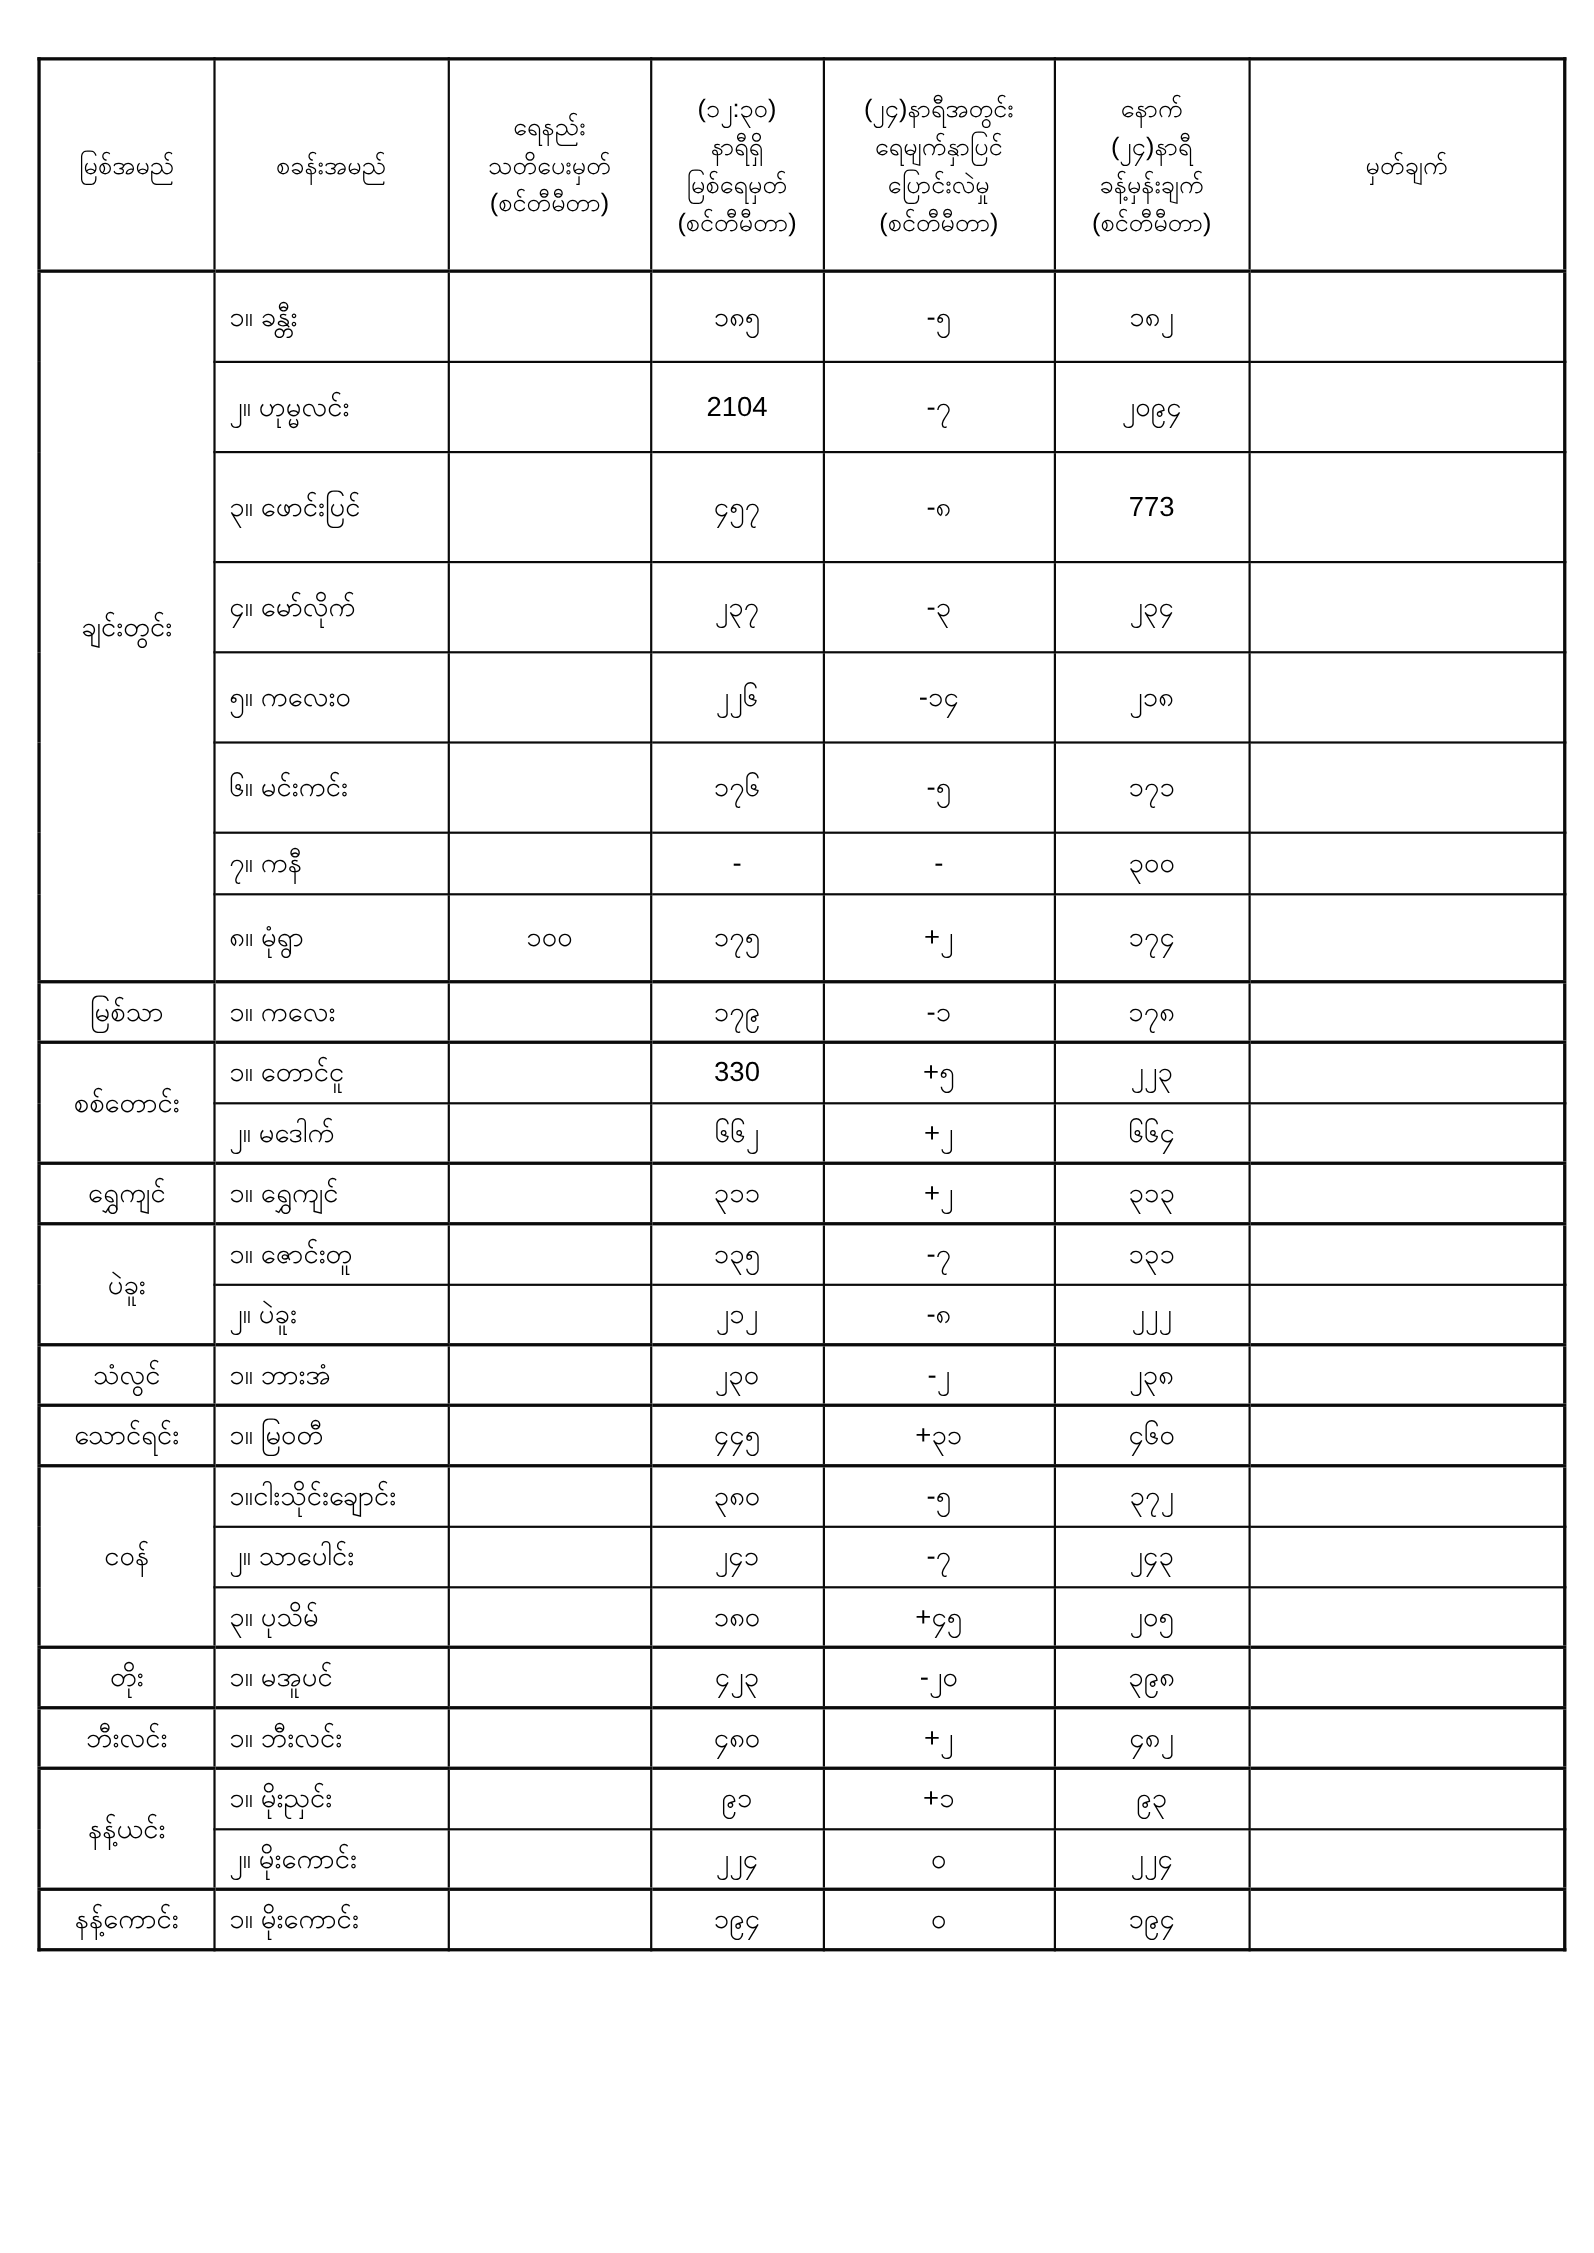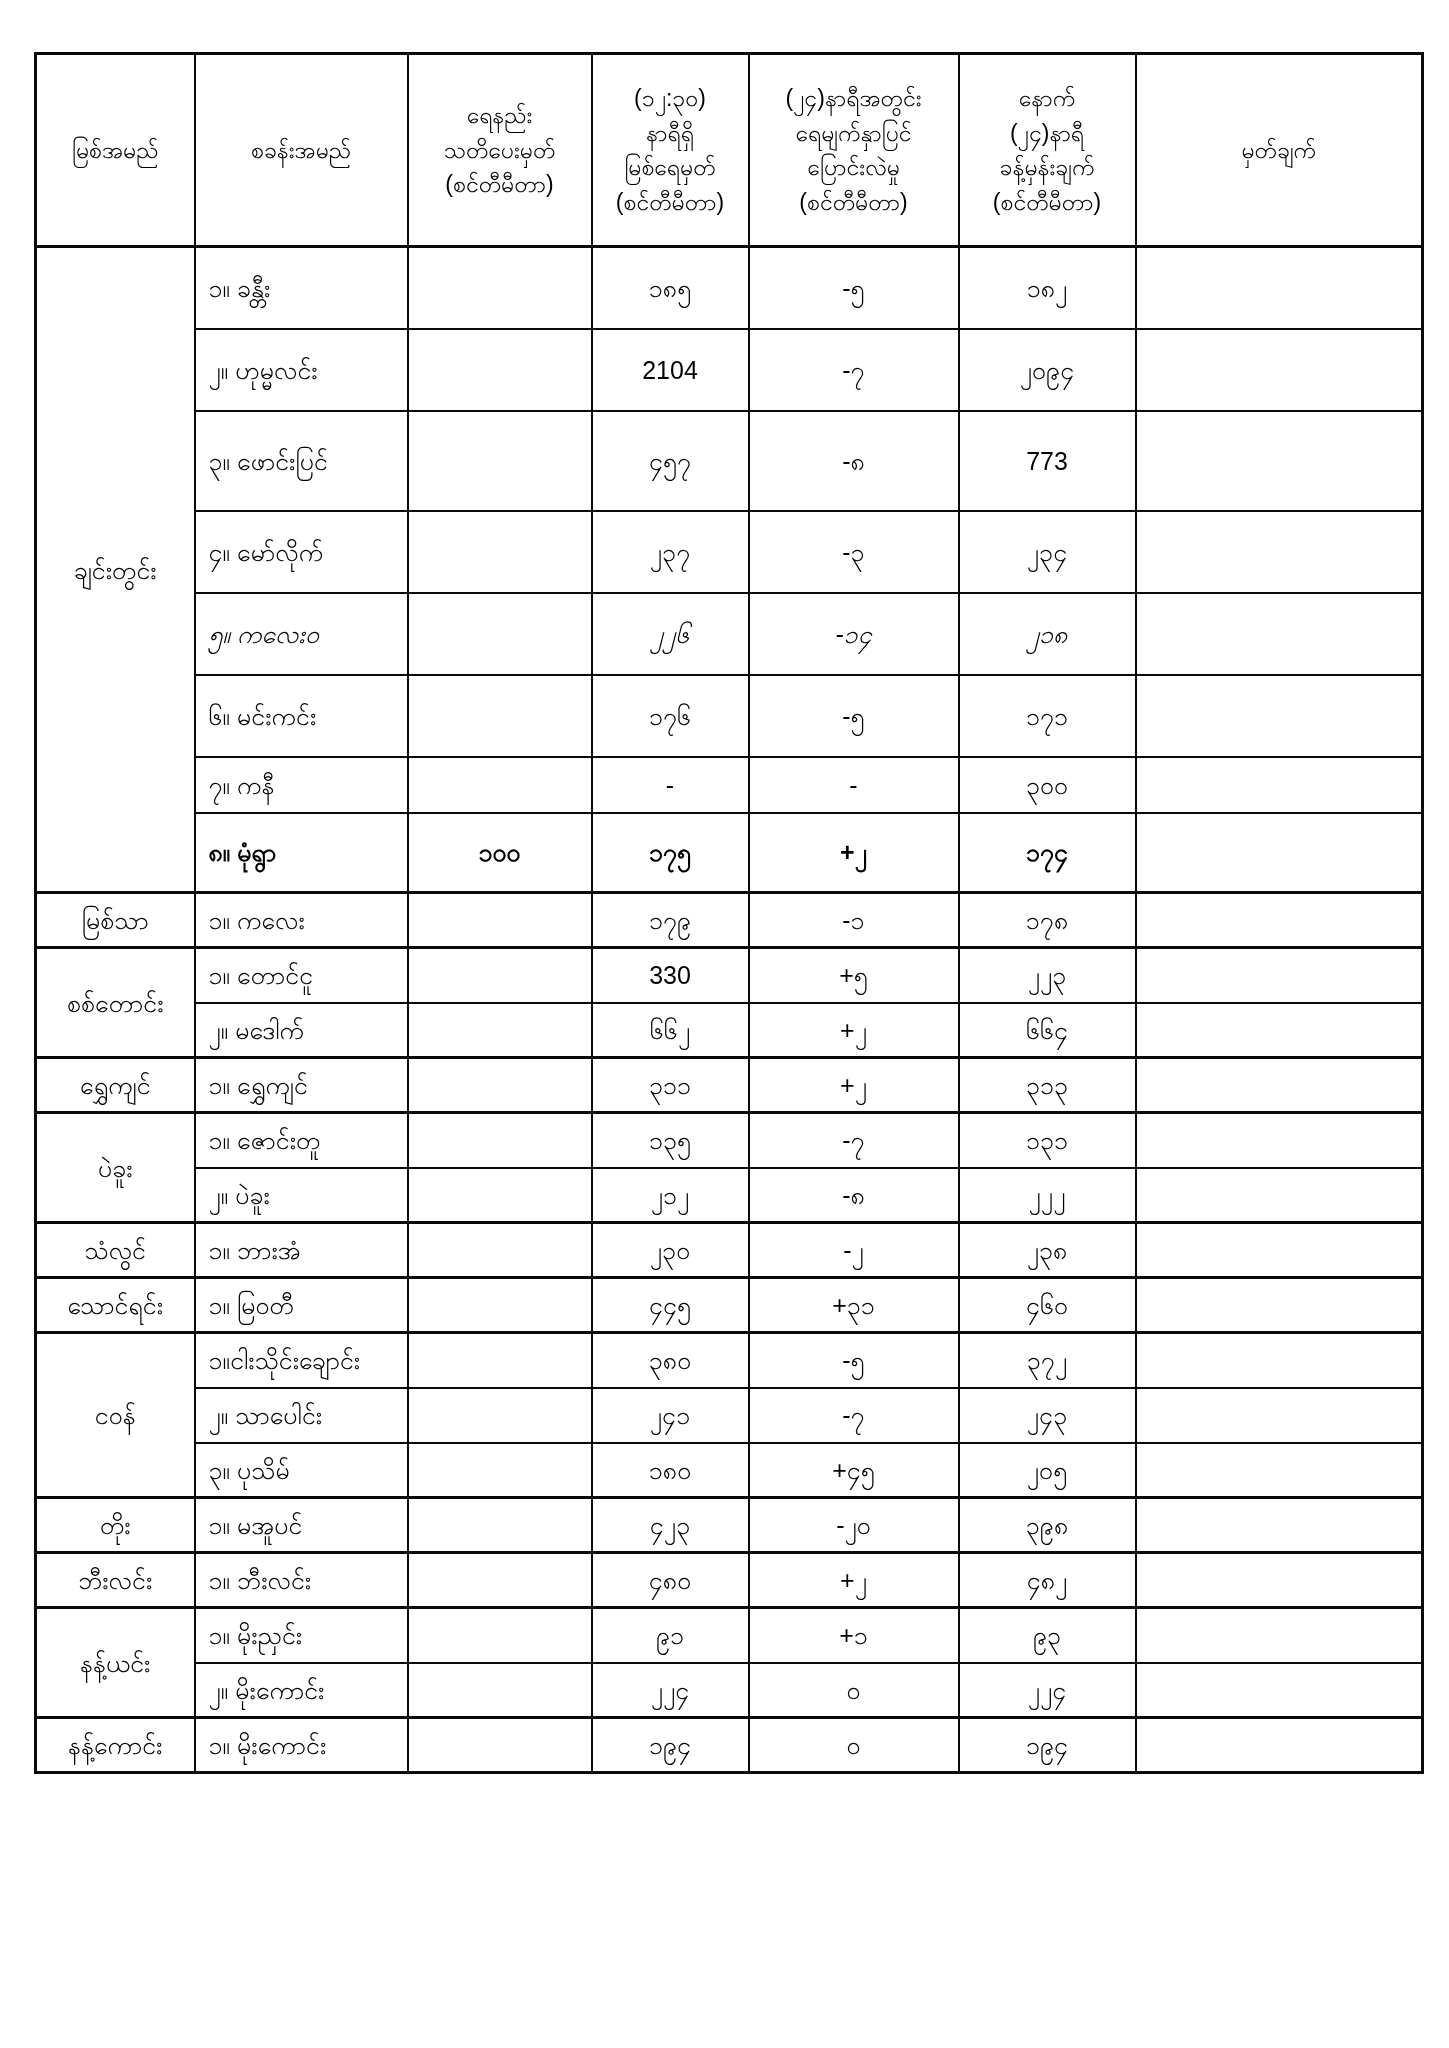--- a/index.html
+++ b/index.html
@@ -123,21 +123,21 @@
           <td class="remark"></td>
         </tr>
         <tr style="height: 82px;">
           <td class="station">၄။ မော်လိုက်</td>
           <td class="warning"></td>
           <td class="level">၂၃၇</td>
           <td class="change">-၃</td>
           <td class="forecast">၂၃၄</td>
           <td class="remark"></td>
         </tr>
-        <tr style="height: 82px; font-style: italic;">
+        <tr style="height: 82px;">
           <td class="station">၅။ ကလေးဝ</td>
           <td class="warning"></td>
           <td class="level">၂၂၆</td>
           <td class="change">-၁၄</td>
           <td class="forecast">၂၁၈</td>
           <td class="remark"></td>
         </tr>
         <tr style="height: 82px;">
           <td class="station">၆။ မင်းကင်း</td>
           <td class="warning"></td>
@@ -147,21 +147,21 @@
           <td class="remark"></td>
         </tr>
         <tr style="height: 56px;">
           <td class="station">၇။ ကနီ</td>
           <td class="warning"></td>
           <td class="level">-</td>
           <td class="change">-</td>
           <td class="forecast">၃၀၀</td>
           <td class="remark"></td>
         </tr>
-        <tr style="height: 80px; font-weight: bold;">
+        <tr style="height: 80px;">
           <td class="station">၈။ မုံရွာ</td>
           <td class="warning">၁၀၀</td>
           <td class="level">၁၇၅</td>
           <td class="change">+၂</td>
           <td class="forecast">၁၇၄</td>
           <td class="remark"></td>
         </tr>
         <tr class="group-start" style="height: 55px; margin-top: 29px;">
           <td class="river" rowspan="1">မြစ်သာ</td>
           <td class="station">၁။ ကလေး</td>

